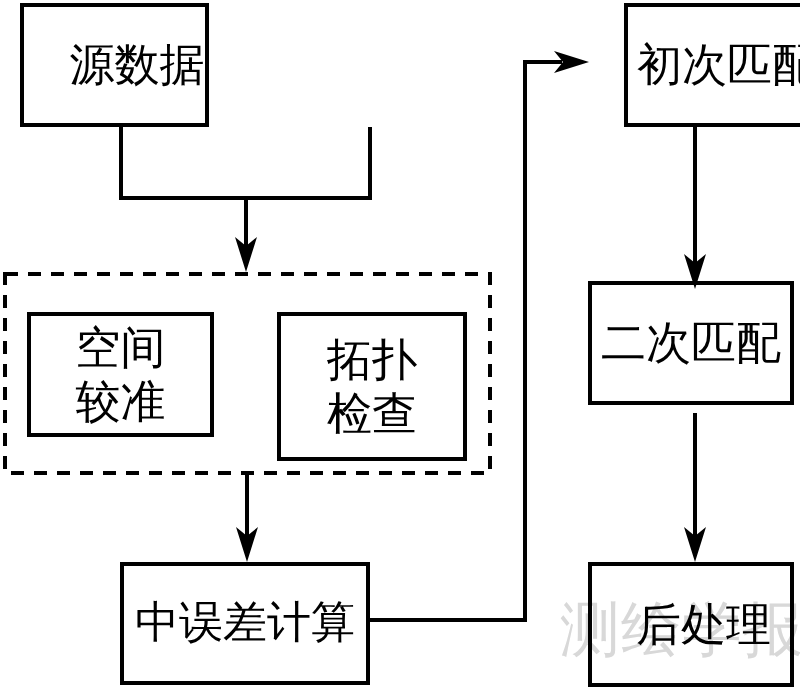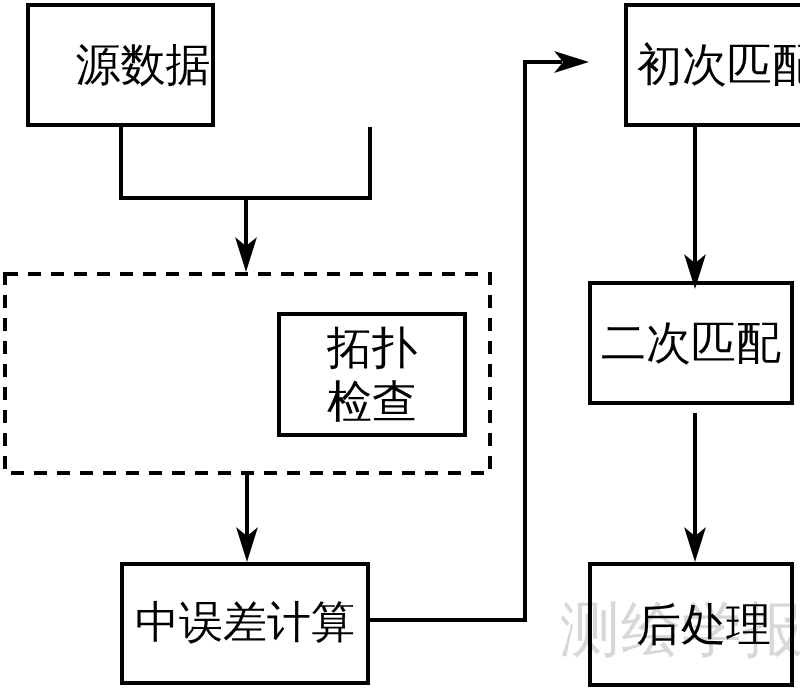--- a/index.html
+++ b/index.html
@@ -25,25 +25,25 @@
     display: flex;
     align-items: center;
     justify-content: center;
     text-align: center;
     color: #000000;
     font-size: 45px;
     line-height: 1.2;
     white-space: pre-line;
     z-index: 3;
   }
-  .n-source   { left: 26px;  top: 3px;   width: 189px; height: 124px; padding-left: 45px; }
+  .n-source   { left: 20px;  top: 3px;   width: 189px; height: 124px; padding-left: 45px; }
   .n-target   { left: 277px; top: 2px;   width: 190px; height: 125px; }
   .n-initial  { left: 588px; top: 3px;   width: 206px; height: 124px; margin-left: 36px; }
   .n-spatial  { left: 27px;  top: 312px; width: 187px; height: 125px; }
-  .n-topology { left: 277px; top: 312px; width: 190px; height: 125px; }
+  .n-topology { left: 277px; top: 312px; width: 190px; height: 149px; }
   .n-second   { left: 588px; top: 281px; width: 206px; height: 124px; }
   .n-rmse     { left: 120px; top: 562px; width: 250px; height: 123px; font-size: 44px; justify-content: center; }
   .n-post     { left: 588px; top: 562px; width: 206px; height: 125px; padding-left: 25px; }
   .watermark {
     position: absolute;
     left: 560px; top: 600px;
     font-size: 60px;
     line-height: 1;
     color: #d8d8d8;
     letter-spacing: 1px;
@@ -82,20 +82,24 @@
 
   <div class="node n-source">
     <span>源数据</span>
   </div>
 
 
   <div class="node n-initial">
     <span>初次匹配</span>
   </div>
 
+  <div class="node n-spatial">
+    <span>空间
+较准</span>
+  </div>
 
   <div class="node n-topology">
     <span>拓扑
 检查</span>
   </div>
 
   <div class="node n-second">
     <span>二次匹配</span>
   </div>
 

